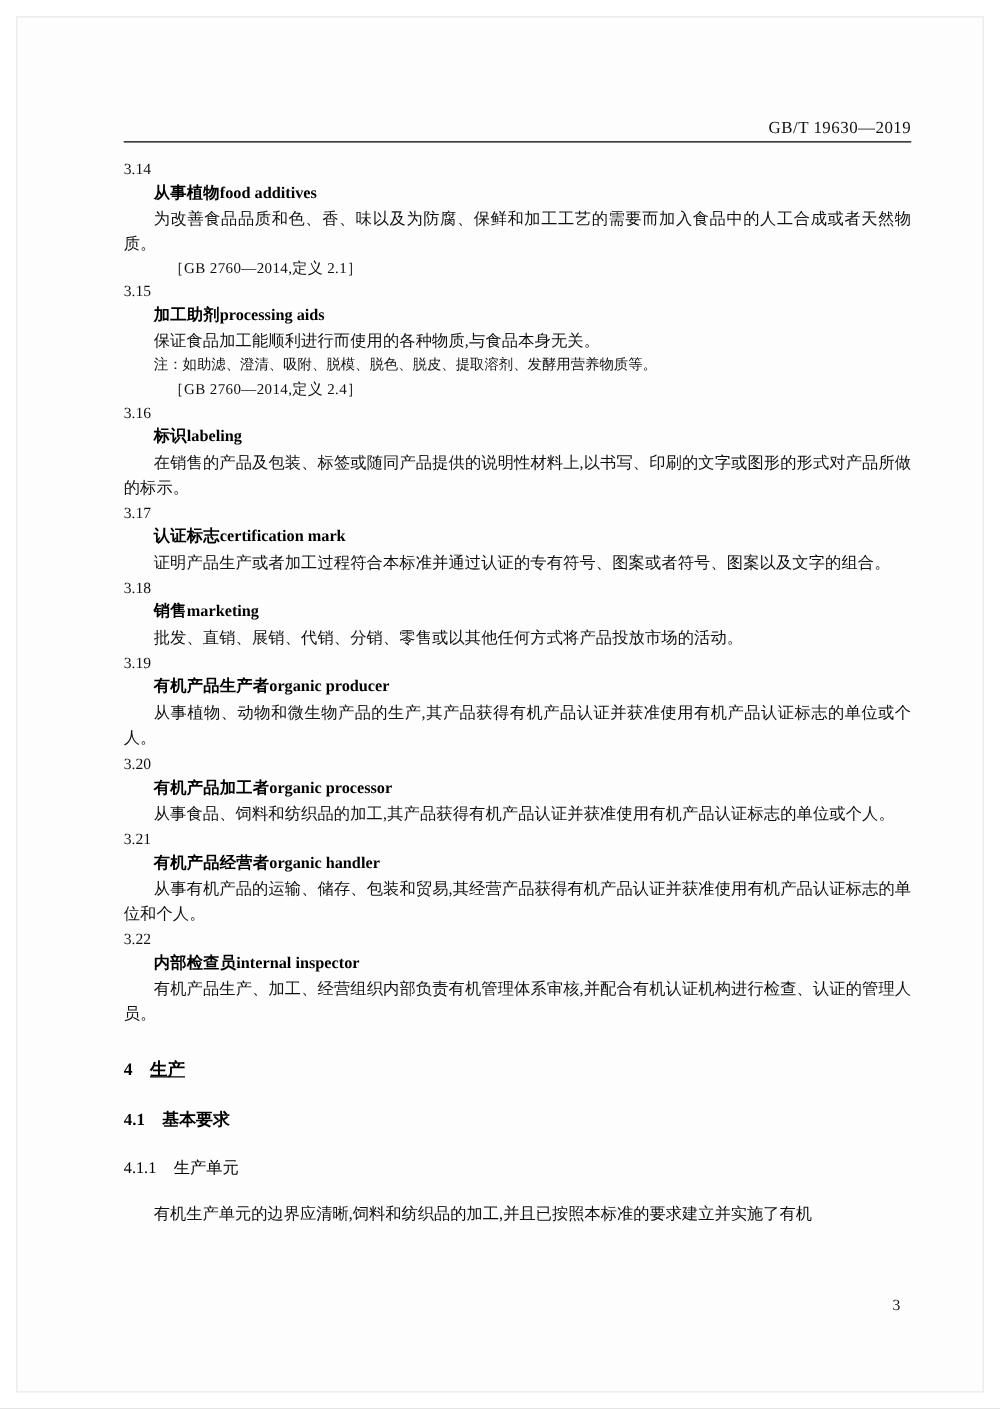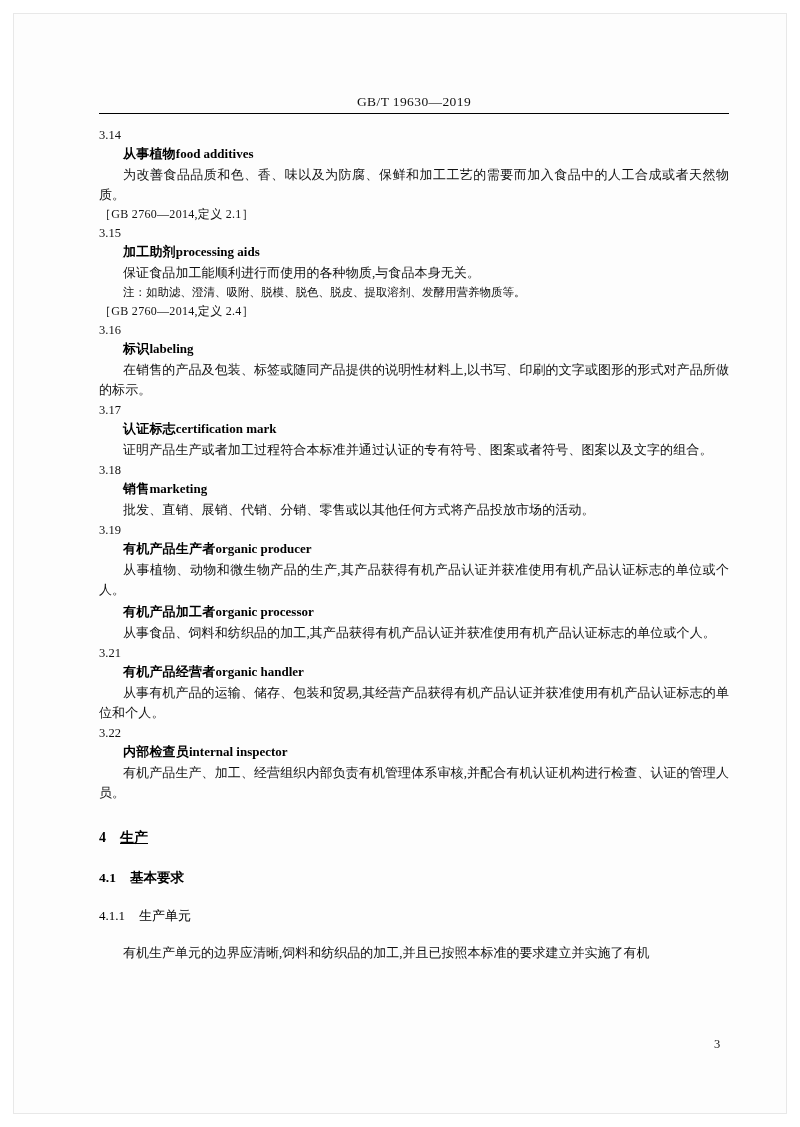--- a/index.html
+++ b/index.html
@@ -28,21 +28,21 @@
     background: #fdfdfd;
     box-shadow: 0 0 0 1px #e8e8e8;
   }
   .content {
     position: absolute;
     left: 85px;
     top: 80px;
     width: 630px;
   }
   .header {
-    text-align: center;
+    text-align: right;
     font-size: 13.5px;
     letter-spacing: 0.4px;
     color: #111;
     font-family: "Liberation Serif", serif;
     padding-bottom: 3px;
   }
   .rule {
     border-bottom: 1px solid #000;
     margin-bottom: 14px;
   }
@@ -82,20 +82,21 @@
   .note {
     font-size: 11.5px;
     color: #111;
     margin-left: 24px;
     margin-top: 1px;
     line-height: 1.5;
   }
   .ref {
     font-size: 12px;
     color: #111;
+    margin-left: 36px;
     margin-top: 1px;
     font-family: "Liberation Serif", serif;
     letter-spacing: 0.3px;
   }
   .clause-h1 {
     font-size: 14px;
     font-weight: bold;
     color: #000;
     margin-top: 26px;
   }
@@ -187,20 +188,21 @@
 
       <div>
         <div class="num">3.19</div>
         <div class="term">
           <span>有机产品生产者</span><span class="en">organic producer</span>
         </div>
         <div class="body-text hang">从事植物、动物和微生物产品的生产,其产品获得有机产品认证并获准使用有机产品认证标志的单位或个人。</div>
       </div>
 
       <div>
+        <div class="num">3.20</div>
         <div class="term">
           <span>有机产品加工者</span><span class="en">organic processor</span>
         </div>
         <div class="body-text hang">从事食品、饲料和纺织品的加工,其产品获得有机产品认证并获准使用有机产品认证标志的单位或个人。</div>
       </div>
 
       <div>
         <div class="num">3.21</div>
         <div class="term">
           <span>有机产品经营者</span><span class="en">organic handler</span>

